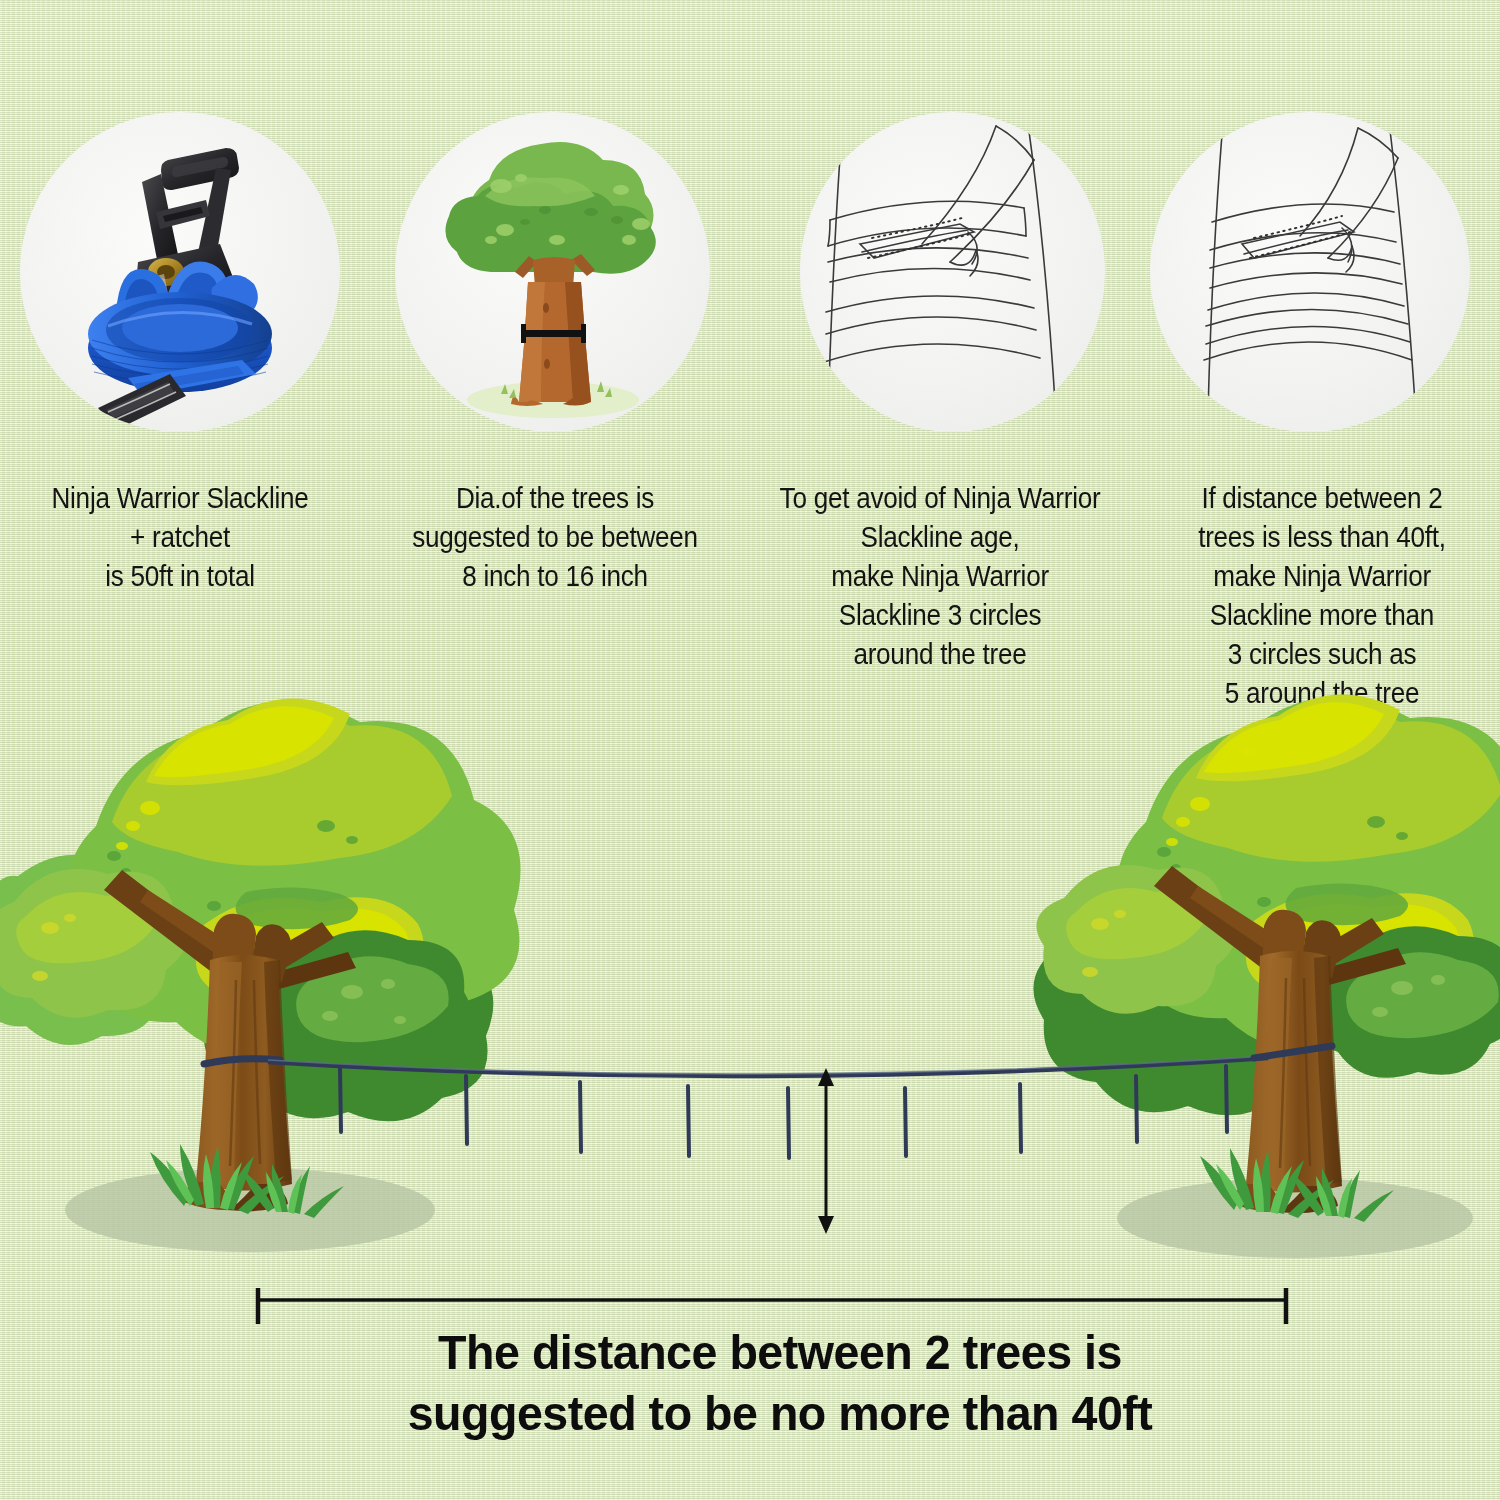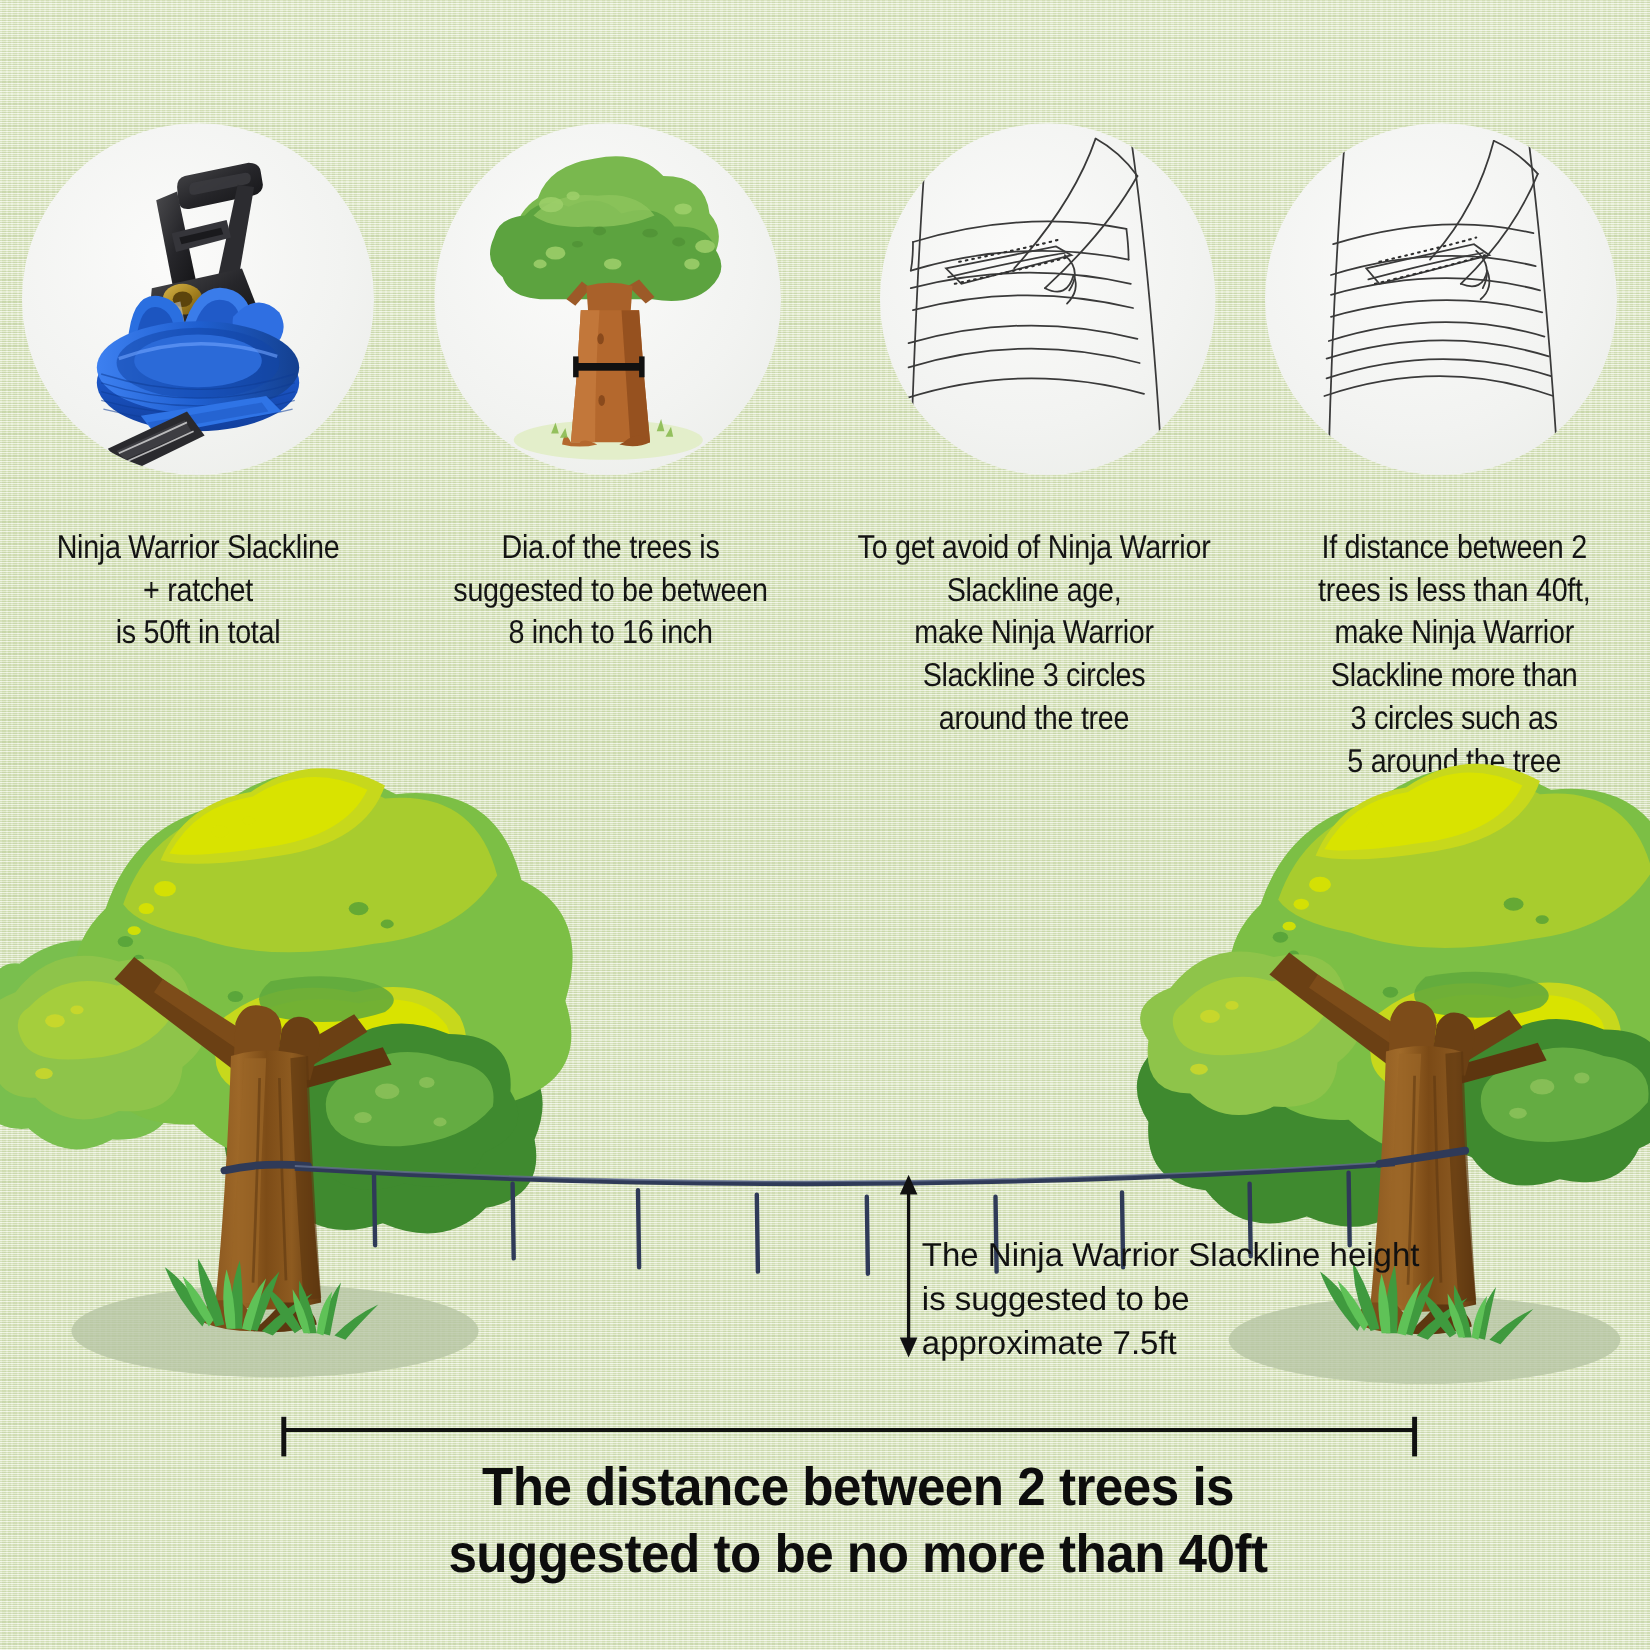--- a/index.html
+++ b/index.html
@@ -584,19 +584,16 @@
       </g>
 
       <g stroke="#111" fill="none">
         <path d="M257 660 L1287 660" stroke-width="3.5"></path>
         <path d="M258 648 L258 684" stroke-width="4.5"></path>
         <path d="M1286 648 L1286 684" stroke-width="4.5"></path>
       </g>
     </svg>
   </div>
 
-  <div class="height-note">The Ninja Warrior Slackline height
-is suggested to be
-approximate 7.5ft</div>
   <div class="distance-note">The distance between 2 trees is
 suggested to be no more than 40ft</div>
 
 </div>
 
 </body></html>

